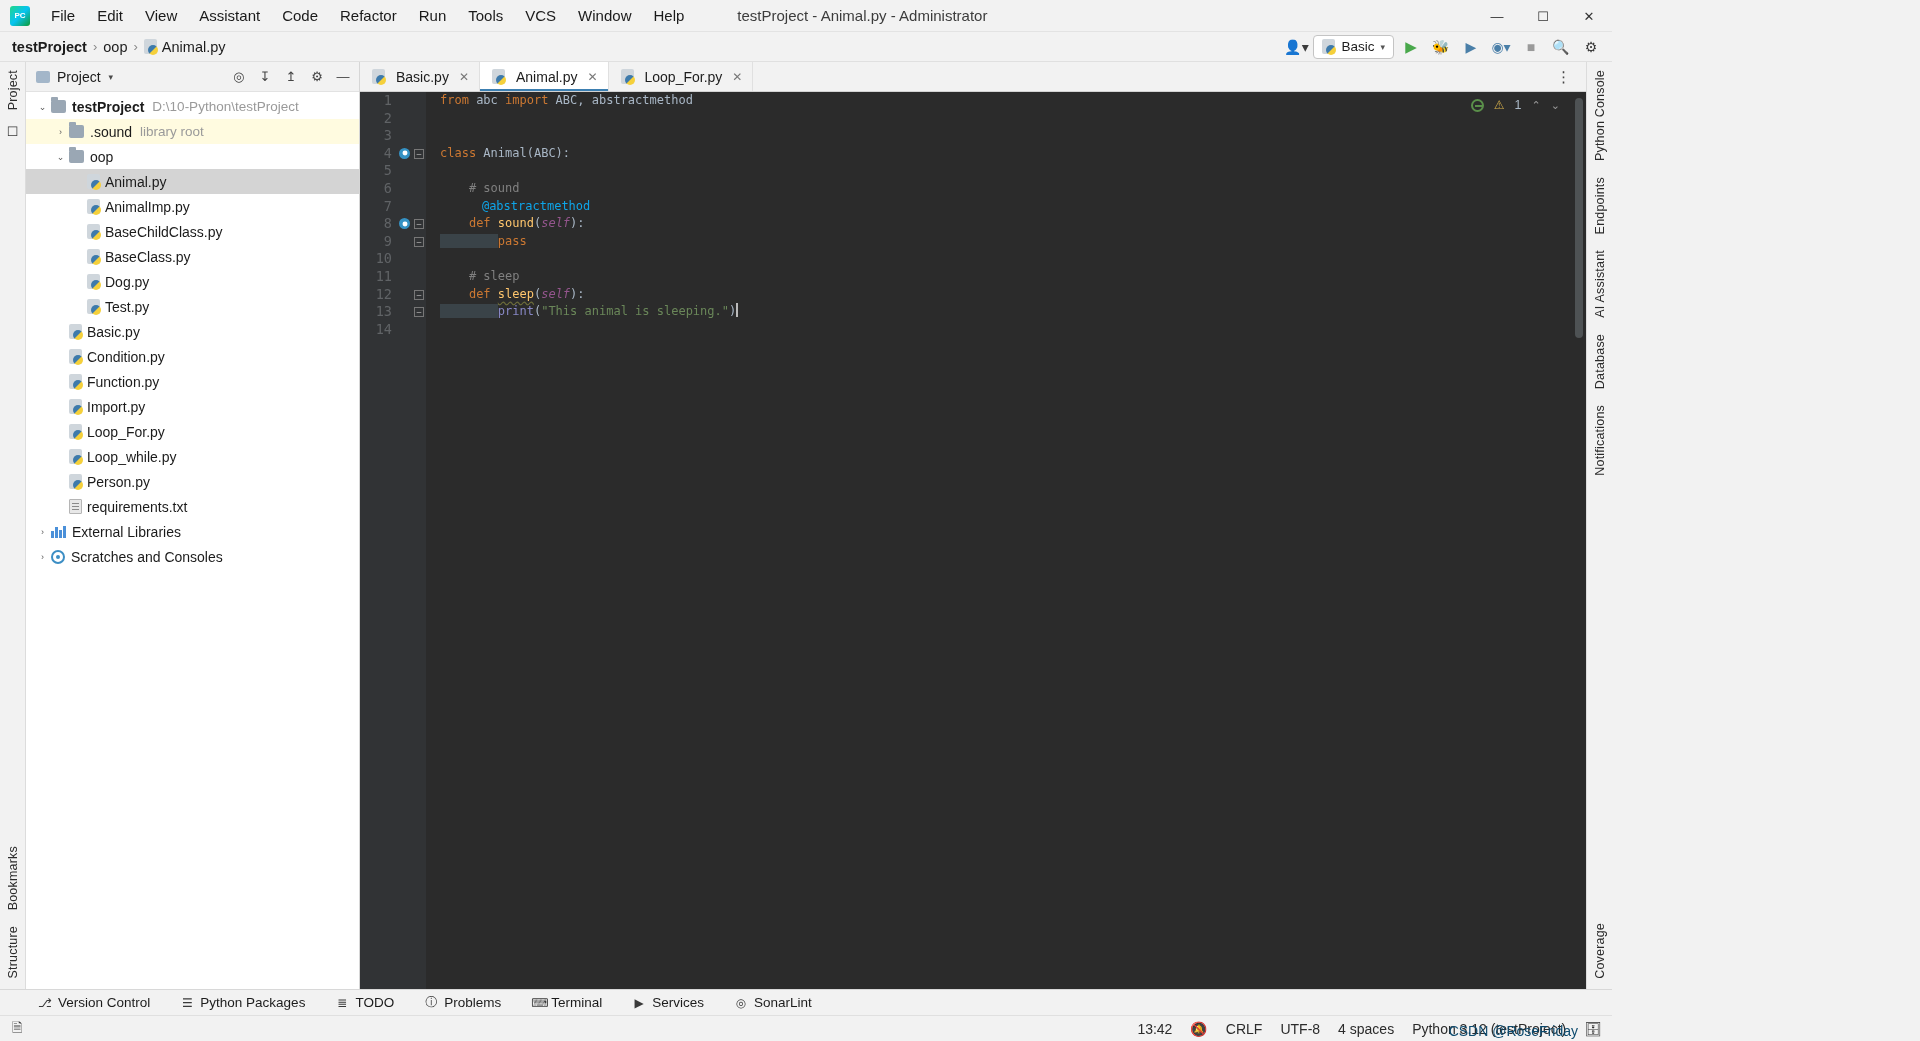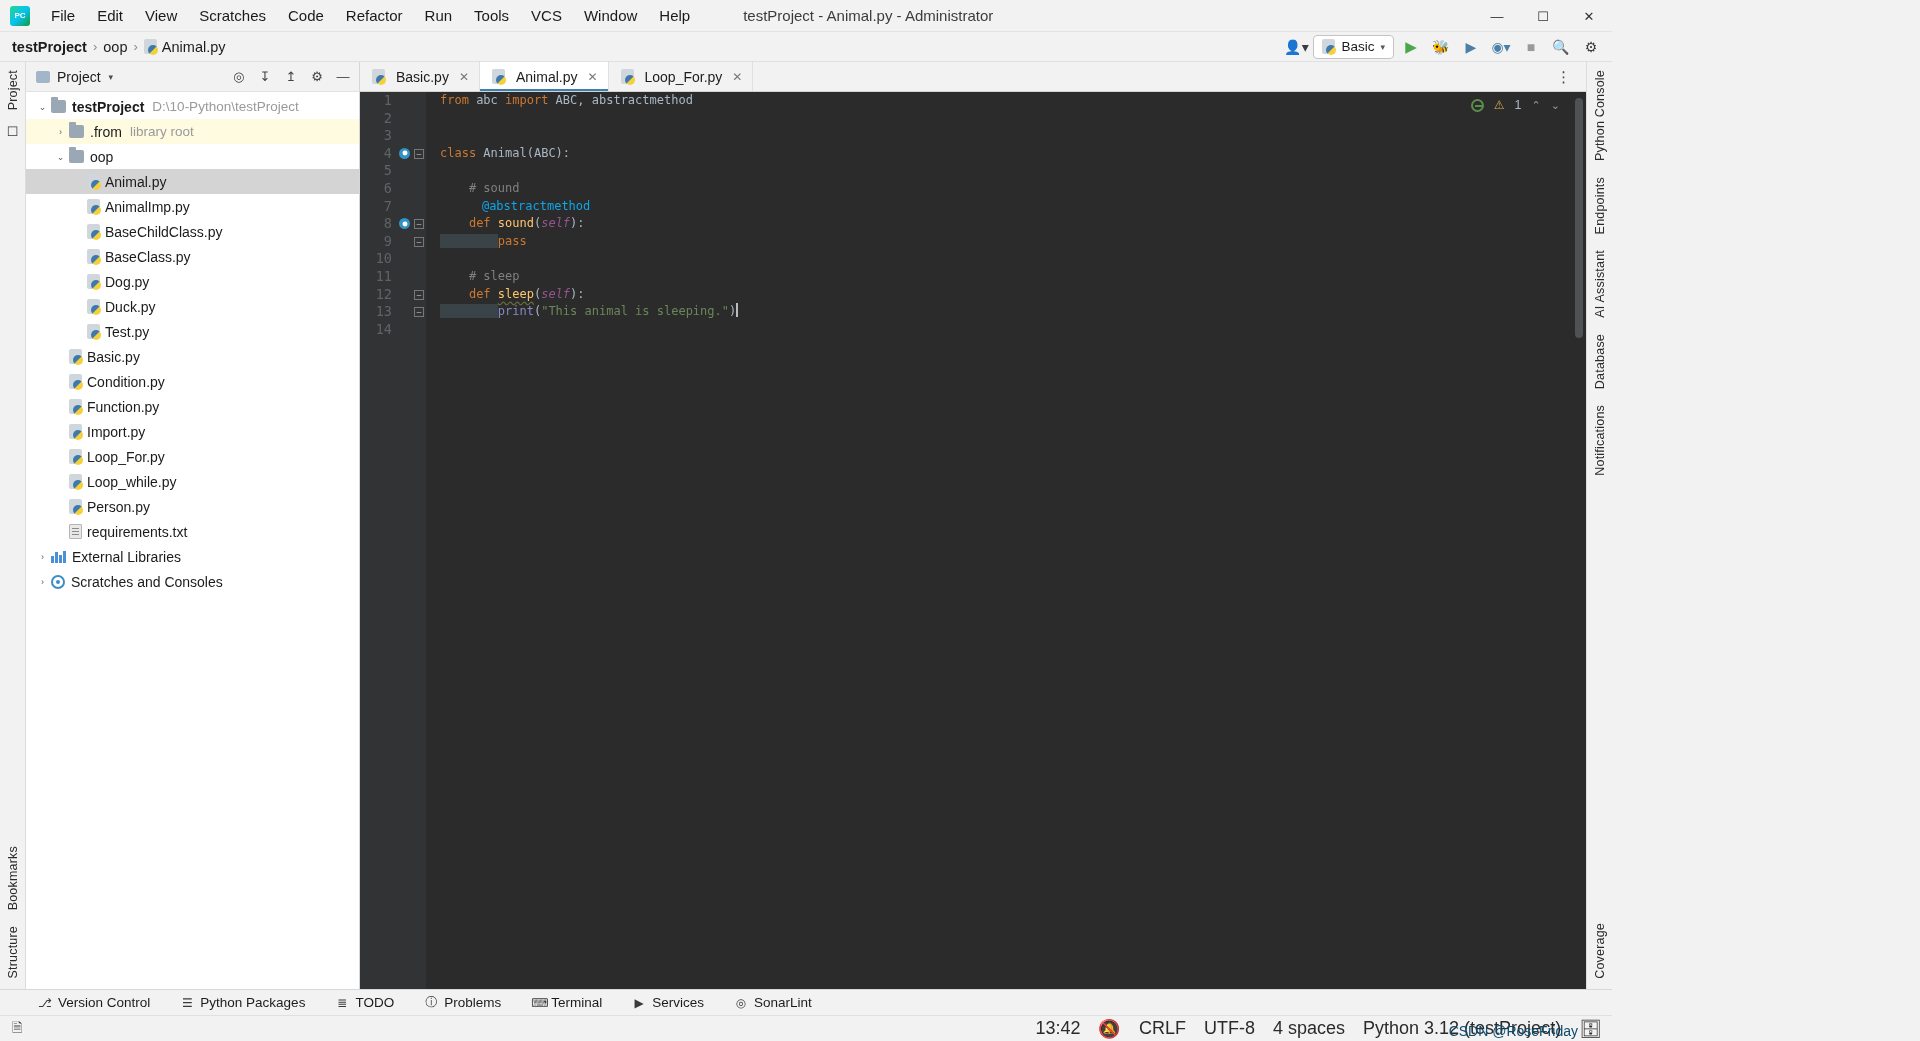--- a/index.html
+++ b/index.html
@@ -239,39 +239,39 @@
     display: flex; align-items: center; gap: 6px; font-size: 13.5px; color: #1c1c1c; padding: 2px 4px;
   }
   .tw-ico { font-size: 12px; color: #3a3a3a; width: 14px; text-align: center; }
   .statusbar {
     height: 26px; background: #f2f2f2; border-top: 1px solid #e0e0e0; display: flex; align-items: center;
     flex: none; position: relative; padding-left: 12px;
   }
   .sb-left-ico { font-size: 13px; color: #3a3a3a; }
   .sb-right {
     position: absolute; right: 10px; display: flex; align-items: center; gap: 18px;
-    font-size: 18px; color: #2b2b2b;
+    font-size: 14px; color: #2b2b2b;
   }
   .watermark {
     position: absolute; right: 34px; bottom: 2px; font-size: 14px; color: #0c4a6e;
     pointer-events: none; white-space: nowrap;
   }
 </style>
 </head>
 <body>
 
 <div class="app">
 
   <div class="titlebar">
     <div class="app-logo"></div>
     <div class="menubar">
       <div class="menu-item">File</div>
       <div class="menu-item">Edit</div>
       <div class="menu-item">View</div>
-      <div class="menu-item">Scratches</div>
+      <div class="menu-item">Assistant</div>
       <div class="menu-item">Code</div>
       <div class="menu-item">Refactor</div>
       <div class="menu-item">Run</div>
       <div class="menu-item">Tools</div>
       <div class="menu-item">VCS</div>
       <div class="menu-item">Window</div>
       <div class="menu-item">Help</div>
     </div>
     <div class="win-title">testProject - Animal.py - Administrator</div>
     <div class="win-controls">
@@ -337,21 +337,21 @@
       <div class="tree" id="tree">
           <div class="row" style="padding-left: 8px;">
             <span class="twisty">⌄</span>
             <span class="folder-ico2"></span>
             <span class="node-label bold">testProject</span>
             <span class="node-sub">D:\10-Python\testProject</span>
           </div>
           <div class="row highlight" style="padding-left: 26px;">
             <span class="twisty">›</span>
             <span class="folder-ico2"></span>
-            <span class="node-label">.from</span>
+            <span class="node-label">.sound</span>
             <span class="node-sub">library root</span>
           </div>
           <div class="row" style="padding-left: 26px;">
             <span class="twisty">⌄</span>
             <span class="folder-ico2"></span>
             <span class="node-label">oop</span>
           </div>
           <div class="row selected" style="padding-left: 44px;">
             <span class="twisty empty">›</span>
             <span class="pyicon"></span>
@@ -369,25 +369,20 @@
           </div>
           <div class="row" style="padding-left: 44px;">
             <span class="twisty empty">›</span>
             <span class="pyicon"></span>
             <span class="node-label">BaseClass.py</span>
           </div>
           <div class="row" style="padding-left: 44px;">
             <span class="twisty empty">›</span>
             <span class="pyicon"></span>
             <span class="node-label">Dog.py</span>
-          </div>
-          <div class="row" style="padding-left: 44px;">
-            <span class="twisty empty">›</span>
-            <span class="pyicon"></span>
-            <span class="node-label">Duck.py</span>
           </div>
           <div class="row" style="padding-left: 44px;">
             <span class="twisty empty">›</span>
             <span class="pyicon"></span>
             <span class="node-label">Test.py</span>
           </div>
           <div class="row" style="padding-left: 26px;">
             <span class="twisty empty">›</span>
             <span class="pyicon"></span>
             <span class="node-label">Basic.py</span>

